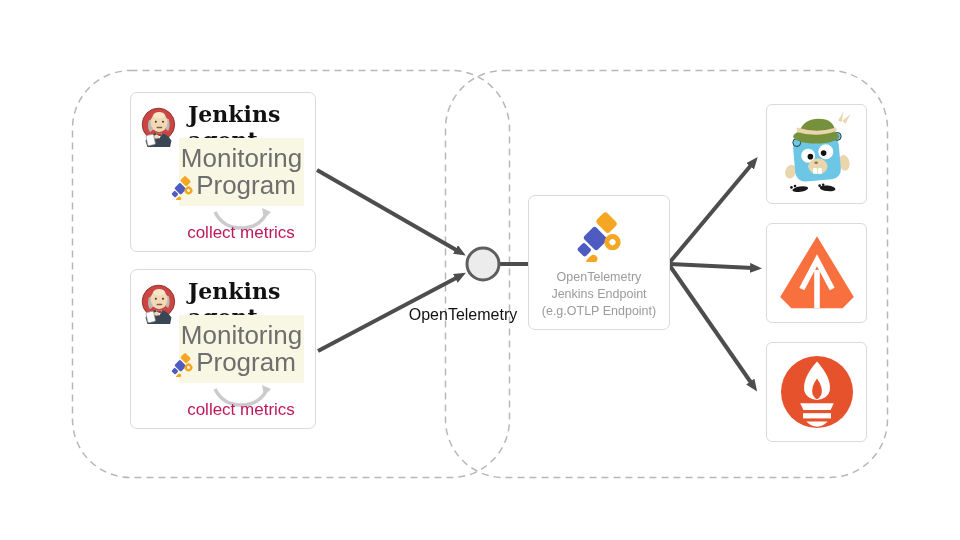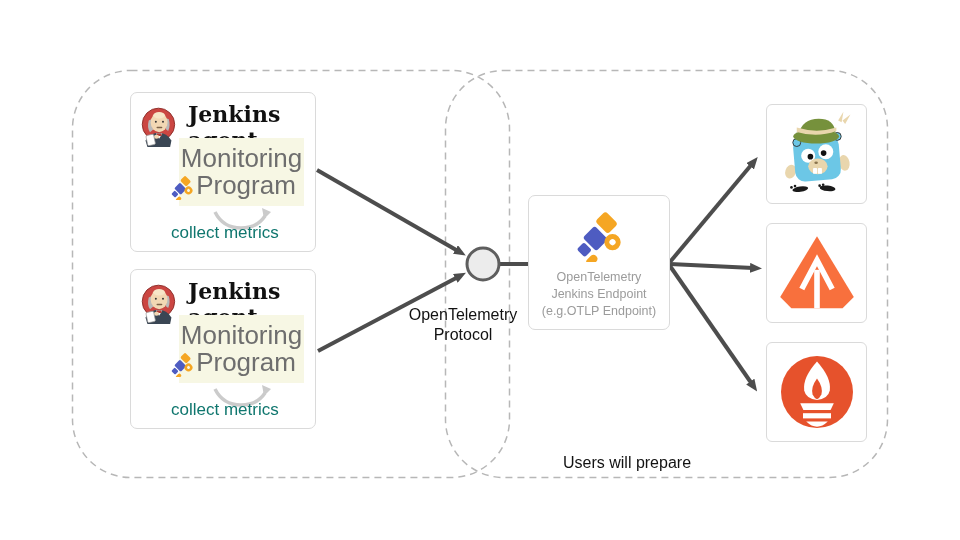--- a/index.html
+++ b/index.html
@@ -24,22 +24,22 @@
   .agent-head{position:absolute;left:8px;top:6px;display:flex;align-items:center}
   .jenkins-avatar{width:52px;height:56px}
   .agent-title{margin-left:10px;font-family:"DejaVu Serif","Liberation Serif",serif;
     font-weight:bold;font-size:22px;color:#111}
   .program-box{position:absolute;left:48px;top:45px;width:125px;height:68px;
     background:var(--program-bg);color:var(--program-text);font-size:26px;
     text-align:center;padding-top:8px;line-height:24px}
   .program-line2{display:flex;align-items:center;justify-content:center}
   .telescope-mini{width:26px;height:26px;margin:4px 1px 0 -18px;flex:none}
   .loop-arrow{position:absolute;left:80px;top:114px;width:62px;height:24px}
-  .collect-label{position:absolute;left:40px;top:130px;width:140px;
-    font-size:17px;color:#0f766e}
+  .collect-label{position:absolute;left:40px;top:130px;width:140px;text-align:center;
+    font-size:17px;color:#be185d}
   .endpoint-card{left:528px;top:195px;width:142px;height:135px;display:flex;
     flex-direction:column;align-items:center}
   .telescope-big{width:54px;height:54px;margin-top:12px}
   .endpoint-text{margin-top:7px;text-align:center;font-size:12.5px;line-height:17px;
     color:var(--endpoint-text)}
   .backend-card{left:766px;width:101px;height:100px;display:flex;align-items:center;
     justify-content:center;border-radius:6px}
   .backend-card.b1{top:104px}
   .backend-card.b2{top:223px}
   .backend-card.b3{top:342px}
@@ -188,21 +188,20 @@
       </div>
     </div>
     <svg class="loop-arrow">
         <use href="#sym-loop"></use>
       </svg>
     <div class="collect-label">collect metrics</div>
   </div>
 
   <div class="connector-label">
     <div>OpenTelemetry</div>
-    <div>Protocol</div>
   </div>
 
   <div class="card endpoint-card">
     <svg class="telescope-big">
         <use href="#sym-telescope"></use>
       </svg>
     <div class="endpoint-text">
       <div>OpenTelemetry</div>
       <div>Jenkins Endpoint</div>
       <div>(e.g.OTLP Endpoint)</div>
@@ -218,15 +217,14 @@
     <svg class="backend-icon">
         <use href="#sym-zipkin"></use>
       </svg>
   </div>
   <div class="card backend-card b3">
     <svg class="backend-icon">
         <use href="#sym-prometheus"></use>
       </svg>
   </div>
 
-  <div class="group-label users">Users will prepare</div>
 
 </div>
 
 </body></html>

